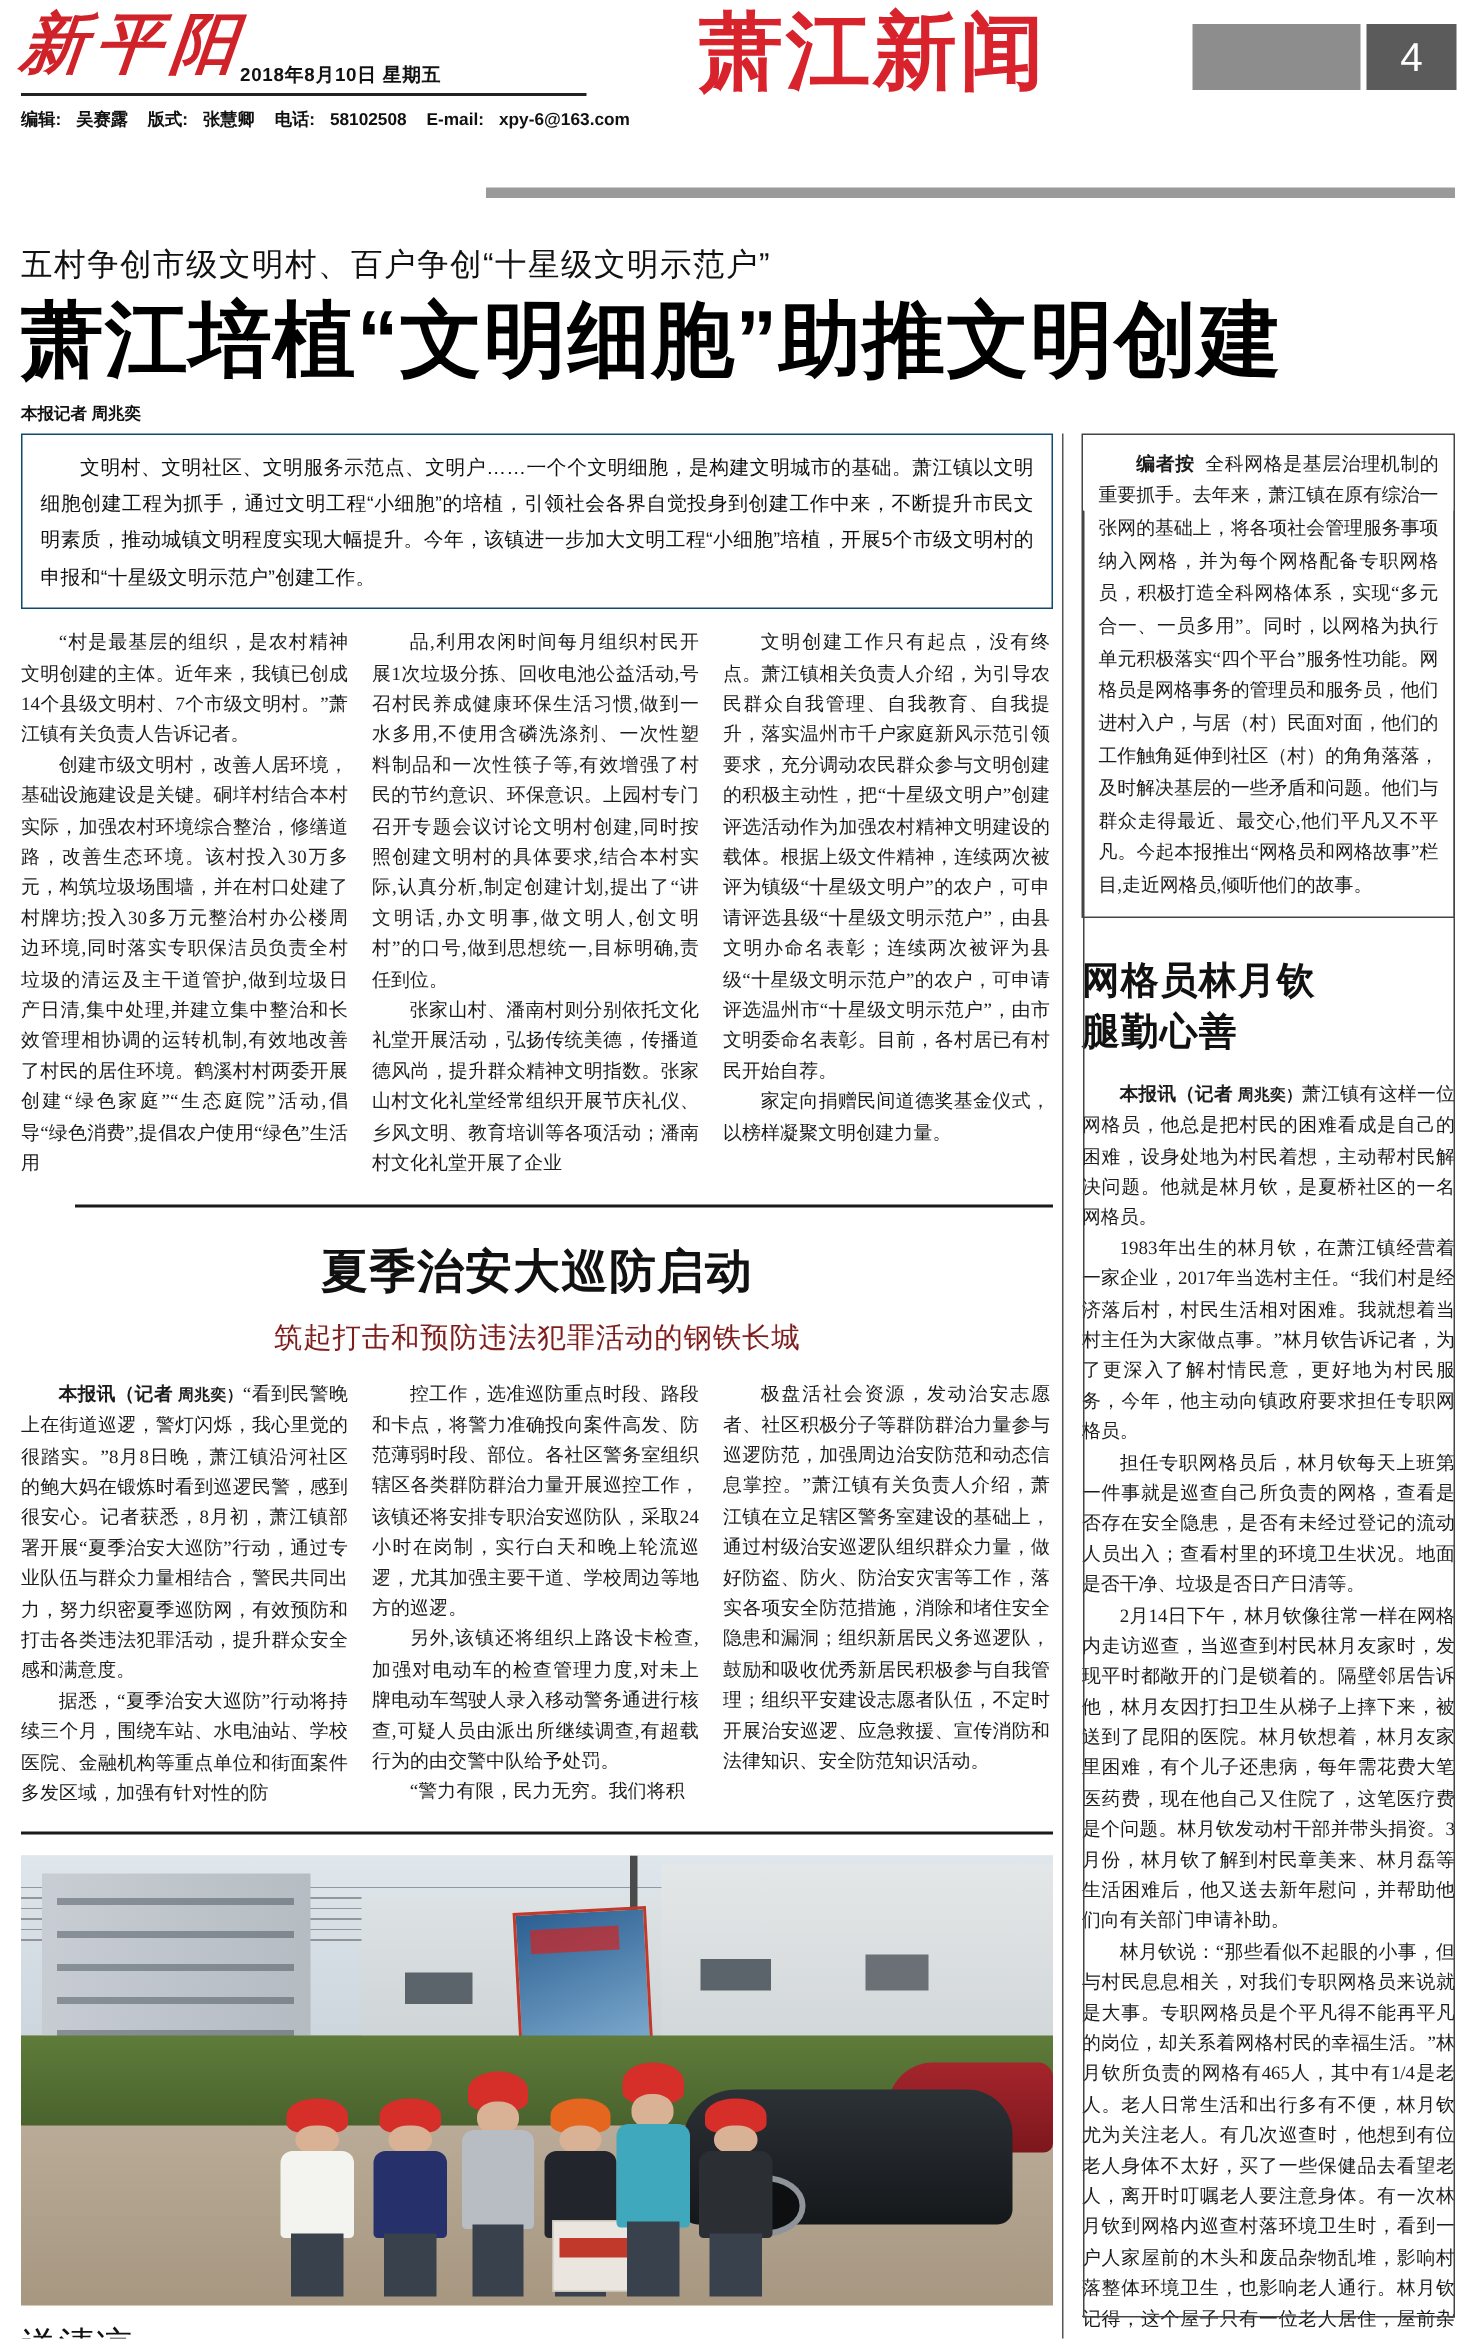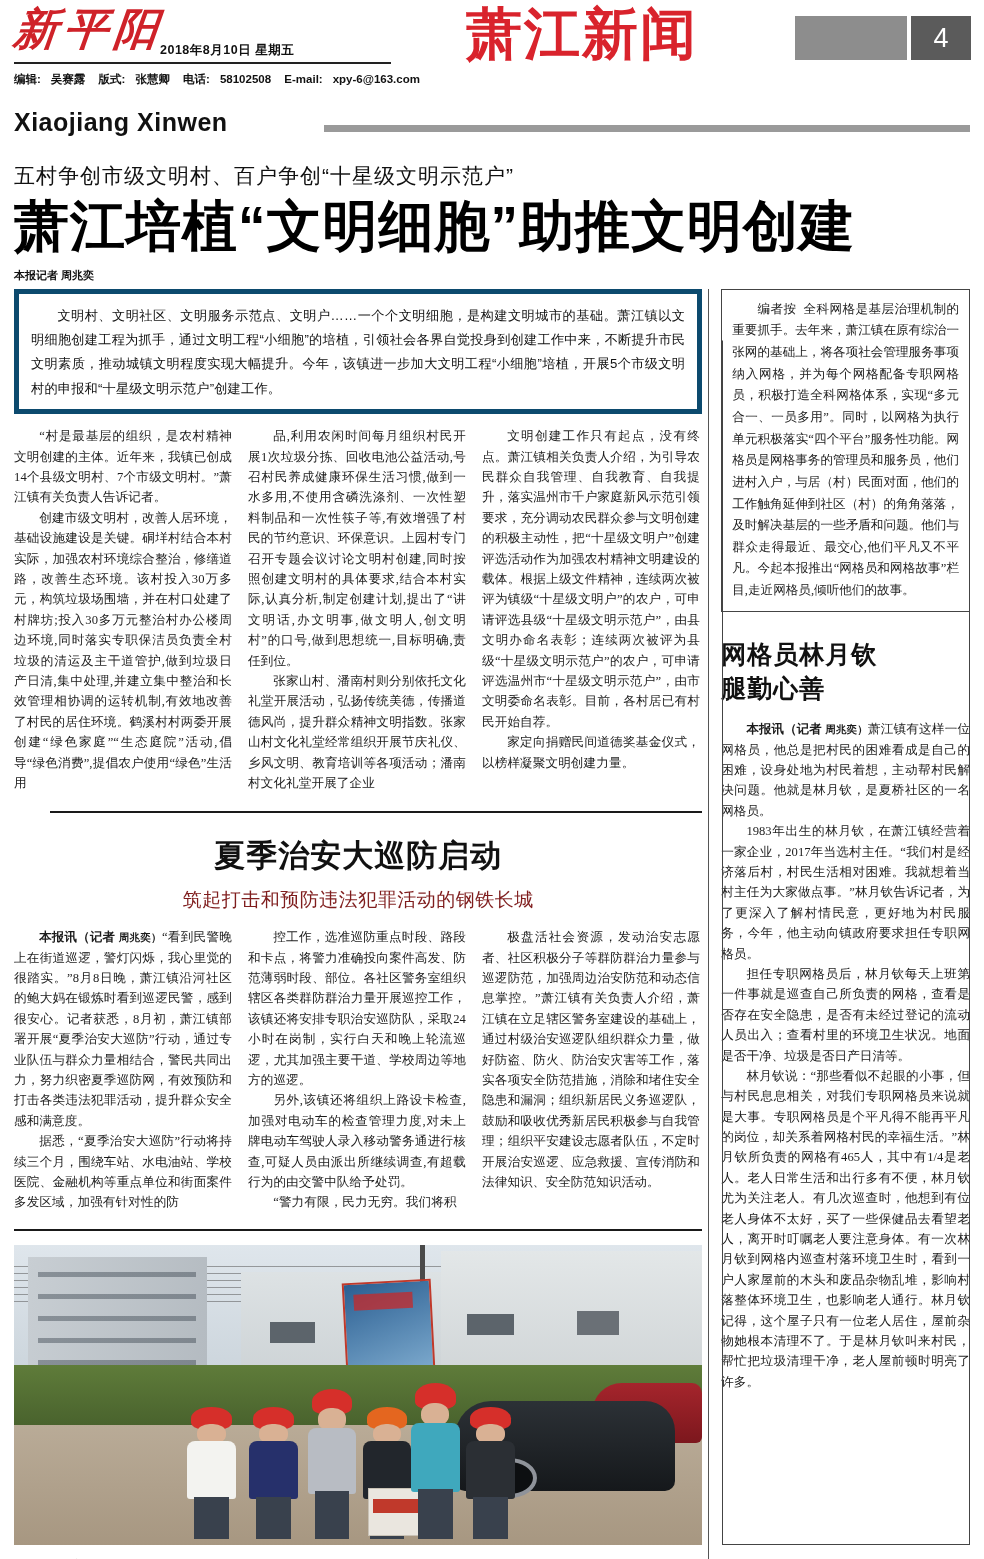--- a/index.html
+++ b/index.html
@@ -145,21 +145,21 @@
   .rail-div {
     width: 1px;
     background: #555;
     margin: 0 12px 0 6px;
     align-self: stretch;
   }
   .right-rail { width: 253px; position: relative; }
 
   
   .lead-box {
-    border: 5px solid #0c4a6e;
+    border: 1px solid #0c4a6e;
     padding: 10px 12px 8px 12px;
     margin-bottom: 12px;
   }
   .lead-box p {
     margin: 0;
     font-family: "Liberation Sans", sans-serif;
     font-size: 13.2px;
     line-height: 1.85;
     text-indent: 2em;
     text-align: justify;
@@ -300,21 +300,21 @@
   }
   .edbox p {
     margin: 0;
     font-family: "Liberation Serif", serif;
     font-size: 12.6px;
     line-height: 1.72;
     text-indent: 2em;
     text-align: justify;
     color: #1c1c1c;
   }
-  .edlabel { font-weight: normal; font-family: "Liberation Sans", sans-serif; }
+  .edlabel { font-weight: bold; font-family: "Liberation Sans", sans-serif; }
   .rail-head {
     font-family: "Liberation Sans", sans-serif;
     font-size: 25px;
     font-weight: bold;
     color: #111;
     line-height: 1.35;
     margin: 26px 0 14px 0;
     letter-spacing: 1px;
   }
   .right-rail p.rail-p {
@@ -345,21 +345,20 @@
     <span>版式:</span><span>张慧卿</span>
     <span>电话:</span><span>58102508</span>
     <span>E-mail:</span><span>xpy-6@163.com</span>
   </div>
   <div class="section-title">萧江新闻</div>
   <div class="page-chip-grey"></div>
   <div class="page-chip-dark">4</div>
 </div>
 
 <div class="pinyin-row">
-  <span class="pinyin">Xiaojiang  Xinwen</span>
   <div class="pinyin-rule"></div>
 </div>
 
 <div class="kicker">五村争创市级文明村、百户争创“十星级文明示范户”</div>
 <div class="main-headline">萧江培植“文明细胞”助推文明创建</div>
 <div class="byline">本报记者 周兆奕</div>
 
 <div class="page-grid">
 
   <div class="left-zone">
@@ -466,18 +465,19 @@
     </div>
 
     <div class="rail-head">
       <div>网格员林月钦</div>
       <div>腿勤心善</div>
     </div>
 
     <p class="rail-p"><span class="lead-in">本报讯（记者</span> <span class="reporter-small">周兆奕）</span><span>萧江镇有这样一位网格员，他总是把村民的困难看成是自己的困难，设身处地为村民着想，主动帮村民解决问题。他就是林月钦，是夏桥社区的一名网格员。</span></p>
     <p class="rail-p">1983年出生的林月钦，在萧江镇经营着一家企业，2017年当选村主任。“我们村是经济落后村，村民生活相对困难。我就想着当村主任为大家做点事。”林月钦告诉记者，为了更深入了解村情民意，更好地为村民服务，今年，他主动向镇政府要求担任专职网格员。</p>
     <p class="rail-p">担任专职网格员后，林月钦每天上班第一件事就是巡查自己所负责的网格，查看是否存在安全隐患，是否有未经过登记的流动人员出入；查看村里的环境卫生状况。地面是否干净、垃圾是否日产日清等。</p>
+    <p class="rail-p">2月14日下午，林月钦像往常一样在网格内走访巡查，当巡查到村民林月友家时，发现平时都敞开的门是锁着的。隔壁邻居告诉他，林月友因打扫卫生从梯子上摔下来，被送到了昆阳的医院。林月钦想着，林月友家里困难，有个儿子还患病，每年需花费大笔医药费，现在他自己又住院了，这笔医疗费是个问题。林月钦发动村干部并带头捐资。3月份，林月钦了解到村民章美来、林月磊等生活困难后，他又送去新年慰问，并帮助他们向有关部门申请补助。</p>
     <p class="rail-p">林月钦说：“那些看似不起眼的小事，但与村民息息相关，对我们专职网格员来说就是大事。专职网格员是个平凡得不能再平凡的岗位，却关系着网格村民的幸福生活。”林月钦所负责的网格有465人，其中有1/4是老人。老人日常生活和出行多有不便，林月钦尤为关注老人。有几次巡查时，他想到有位老人身体不太好，买了一些保健品去看望老人，离开时叮嘱老人要注意身体。有一次林月钦到网格内巡查村落环境卫生时，看到一户人家屋前的木头和废品杂物乱堆，影响村落整体环境卫生，也影响老人通行。林月钦记得，这个屋子只有一位老人居住，屋前杂物她根本清理不了。于是林月钦叫来村民，帮忙把垃圾清理干净，老人屋前顿时明亮了许多。</p>
 
   </div>
 </div>
 
 <div class="frame-outer"></div>
 
 </body></html>

